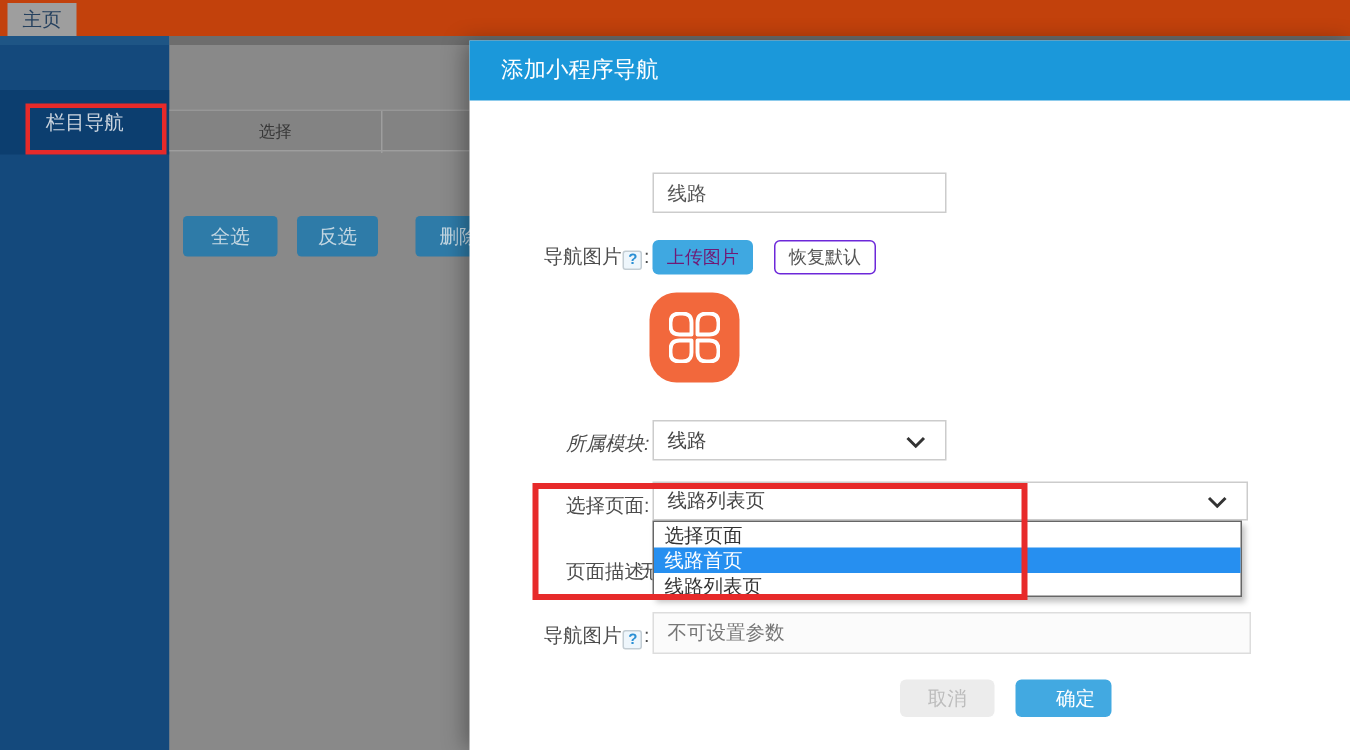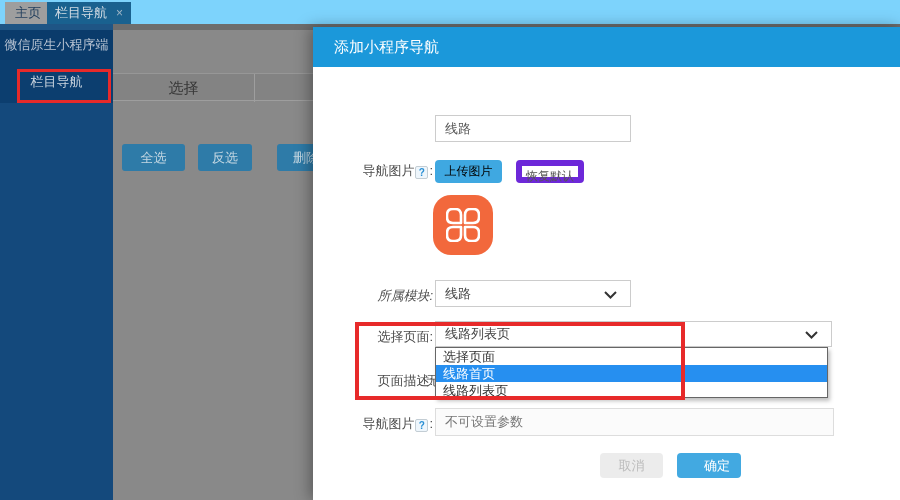--- a/index.html
+++ b/index.html
@@ -1,40 +1,40 @@
 <!DOCTYPE html>
 <html><head>
 <meta charset="utf-8">
 <style>
   * { margin:0; padding:0; box-sizing:border-box; }
   html,body { width:900px; height:500px; overflow:hidden; }
   body { position:relative; font-family:"Liberation Sans","DejaVu Sans",sans-serif; background:#8e8e8e; }
 
   
-  .tabbar { position:absolute; left:0; top:0; width:900px; height:24px; background:#7dd3fc; }
+  .tabbar { position:absolute; left:0; top:0; width:900px; height:24px; background:#c2410c; }
   .tab-home { position:absolute; left:5px; top:2px; height:22px; padding:0 10px; line-height:22px;
               background:#9e9e9e; color:#24405e; font-size:13px; }
   .tab-active { position:absolute; left:47px; top:2px; height:22px; padding:0 8px; line-height:22px;
                 background:#19618f; color:#d5dee5; font-size:13px; }
   .tab-close { margin-left:9px; color:#9fb6c6; font-size:12px; }
   .tabstrip-side { position:absolute; left:0; top:24px; width:113px; height:6px; background:#1e5585; }
   .tabstrip-rest { position:absolute; left:113px; top:24px; width:787px; height:6px; background:#6d6d6d; }
 
   .sidebar { position:absolute; left:0; top:30px; width:113px; height:470px; background:#14497c; z-index:1; }
   .sidebar-header { position:absolute; left:0; top:0; width:113px; height:30px; background:#0a3b6b;
                     color:#b9c4d3; font-size:13px; line-height:30px; text-align:center; white-space:nowrap; }
   .sidebar-activeblock { position:absolute; left:0; top:30px; width:113px; height:43px; background:#0c3e6f; }
   .sidebar-item { position:absolute; left:0; top:40px; width:113px; height:24px; color:#ccd5df;
                   font-size:13px; line-height:24px; text-align:center; }
 
   .content { position:absolute; left:113px; top:30px; width:200px; height:470px; background:#898989; z-index:1; }
   .table-header { position:absolute; left:0; top:43px; width:200px; height:28px; background:#838383;
                   border-top:1px solid #979797; border-bottom:1px solid #9e9e9e; }
   .th-select { position:absolute; left:0; top:0; width:142px; height:28px; line-height:28px;
-               text-align:center; color:#383838; font-size:15px; border-right:1px solid #9e9e9e; }
+               text-align:center; color:#383838; font-size:11px; border-right:1px solid #9e9e9e; }
   .bg-btn { position:absolute; top:114px; height:27px; background:#2e7ba8; color:#c3d7e2;
             font-size:13px; line-height:27px; text-align:center; border-radius:3px; overflow:hidden; }
   .btn-all { left:9px; width:63px; }
   .btn-invert { left:85px; width:54px; }
   .btn-delete { left:164px; width:58px; }
 
   
   .modal { position:absolute; left:313px; top:27px; width:587px; height:473px; background:#fff; z-index:10;
            box-shadow:-3px 0 14px rgba(0,0,0,0.35); }
   .modal-header { position:absolute; left:0; top:0; width:587px; height:40px; background:#1b98da;text-decoration:underline; }
@@ -44,23 +44,23 @@
   .help-badge { display:inline-block; width:13px; height:13px; background:#eef6fc; border:1px solid #c3cdd4;
                 border-radius:2px; color:#2a8fd4; font-size:10px; font-weight:bold; line-height:11px;
                 text-align:center; vertical-align:-1px; margin:0 1px; }
 
   .tinput { position:absolute; border:1px solid #ccc; background:#fff; color:#555; font-size:13px;
             padding-left:9px; display:flex; align-items:center; }
   .in-name { left:122px; top:88px; width:196px; height:27px; }
   .in-params { left:122px; top:381px; width:399px; height:28px; background:#fbfbfb; border-color:#ddd; color:#777; }
 
   .btn-upload { position:absolute; left:122px; top:133px; width:67px; height:23px; background:#3fa8e1;
-                color:#000000; font-size:12px; line-height:23px; text-align:center; border-radius:4px; }
+                color:#701a75; font-size:12px; line-height:23px; text-align:center; border-radius:4px; }
   .btn-restore { position:absolute; left:203px; top:133px; width:68px; height:23px; background:#fff;
-                 border:6px solid #6d28d9; color:#555; font-size:12px; line-height:21px; text-align:center; border-radius:4px; }
+                 border:1px solid #6d28d9; color:#555; font-size:12px; line-height:21px; text-align:center; border-radius:4px; }
 
   .appicon { position:absolute; left:120px; top:168px; width:60px; height:60px; background:#f2683c;
              border-radius:18px; display:flex; align-items:center; justify-content:center; }
 
   .select { position:absolute; border:1px solid #ccc; background:#fff; color:#444; font-size:13px;
             display:flex; align-items:center; padding-left:9px; }
   .sel-module { left:122px; top:253px; width:196px; height:27px; }
   .sel-page { left:122px; top:294px; width:397px; height:26px; }
   .chev { position:absolute; right:13px; top:50%; margin-top:-3px; }
 
@@ -79,27 +79,25 @@
   
   .redbox { position:absolute; border:3px solid #e72a2a; z-index:50; pointer-events:none; }
   .redbox-sidebar { left:17px; top:69px; width:94px; height:34px; }
   .redbox-page { left:355px; top:322px; width:330px; height:78px; border-width:4px; }
 </style>
 </head>
 <body>
 
 <div class="tabbar">
   <div class="tab-home">主页</div>
-  <div class="tab-active"><span>栏目导航</span><span class="tab-close">×</span></div>
 </div>
 <div class="tabstrip-side"></div>
 <div class="tabstrip-rest"></div>
 
 <div class="sidebar">
-  <div class="sidebar-header">微信原生小程序端</div>
   <div class="sidebar-activeblock"></div>
   <div class="sidebar-item">栏目导航</div>
 </div>
 
 <div class="content">
   <div class="table-header">
     <div class="th-select">选择</div>
   </div>
   <div class="bg-btn btn-all">全选</div>
   <div class="bg-btn btn-invert">反选</div>

